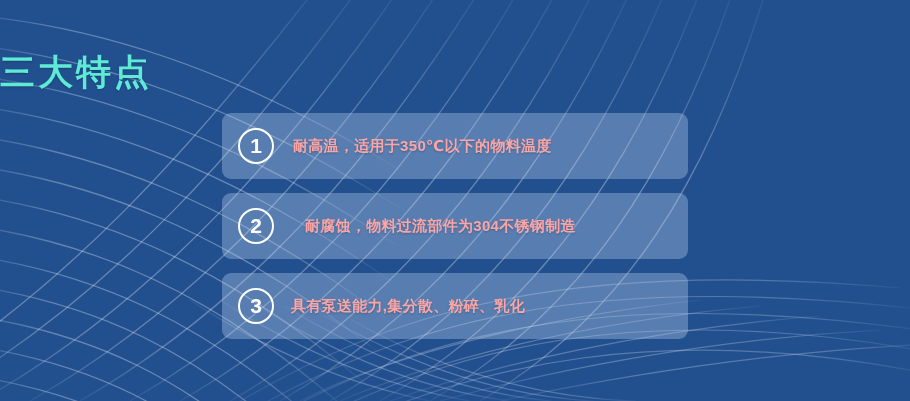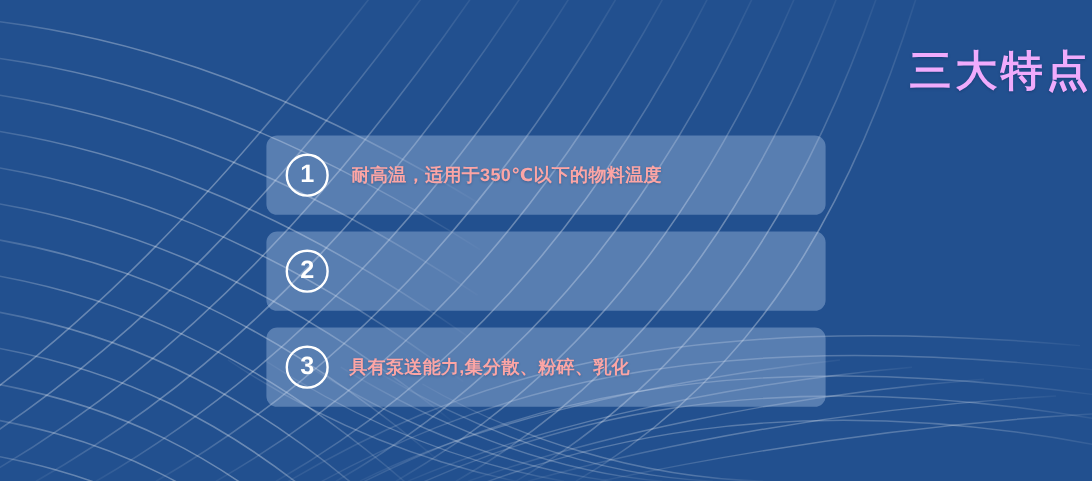--- a/index.html
+++ b/index.html
@@ -28,25 +28,25 @@
     position: absolute;
     inset: 0;
     width: 910px;
     height: 401px;
     pointer-events: none;
   }
 
   
   .title {
     position: absolute;
-    top: 38px;
+    top: 50px;
     left: 0;
     width: 910px;
-    text-align: right;
-    color: #f0abfc;
+    text-align: left;
+    color: #5eead4;
     font-size: 35px;
     font-weight: bold;
     letter-spacing: 3px;
     line-height: 44px;
     text-shadow: 0 1px 2px rgba(10, 35, 75, 0.35);
     white-space: nowrap;
   }
 
   
   .cards {
@@ -186,20 +186,21 @@
 
   <div class="cards">
 
     <div class="card card-1">
       <div class="badge">1</div>
       <div class="card-text">耐高温，适用于350℃以下的物料温度</div>
     </div>
 
     <div class="card card-2">
       <div class="badge">2</div>
+      <div class="card-text">耐腐蚀，物料过流部件为304不锈钢制造</div>
     </div>
 
     <div class="card card-3">
       <div class="badge">3</div>
       <div class="card-text">具有泵送能力,集分散、粉碎、乳化</div>
     </div>
 
   </div>
 </div>
 

